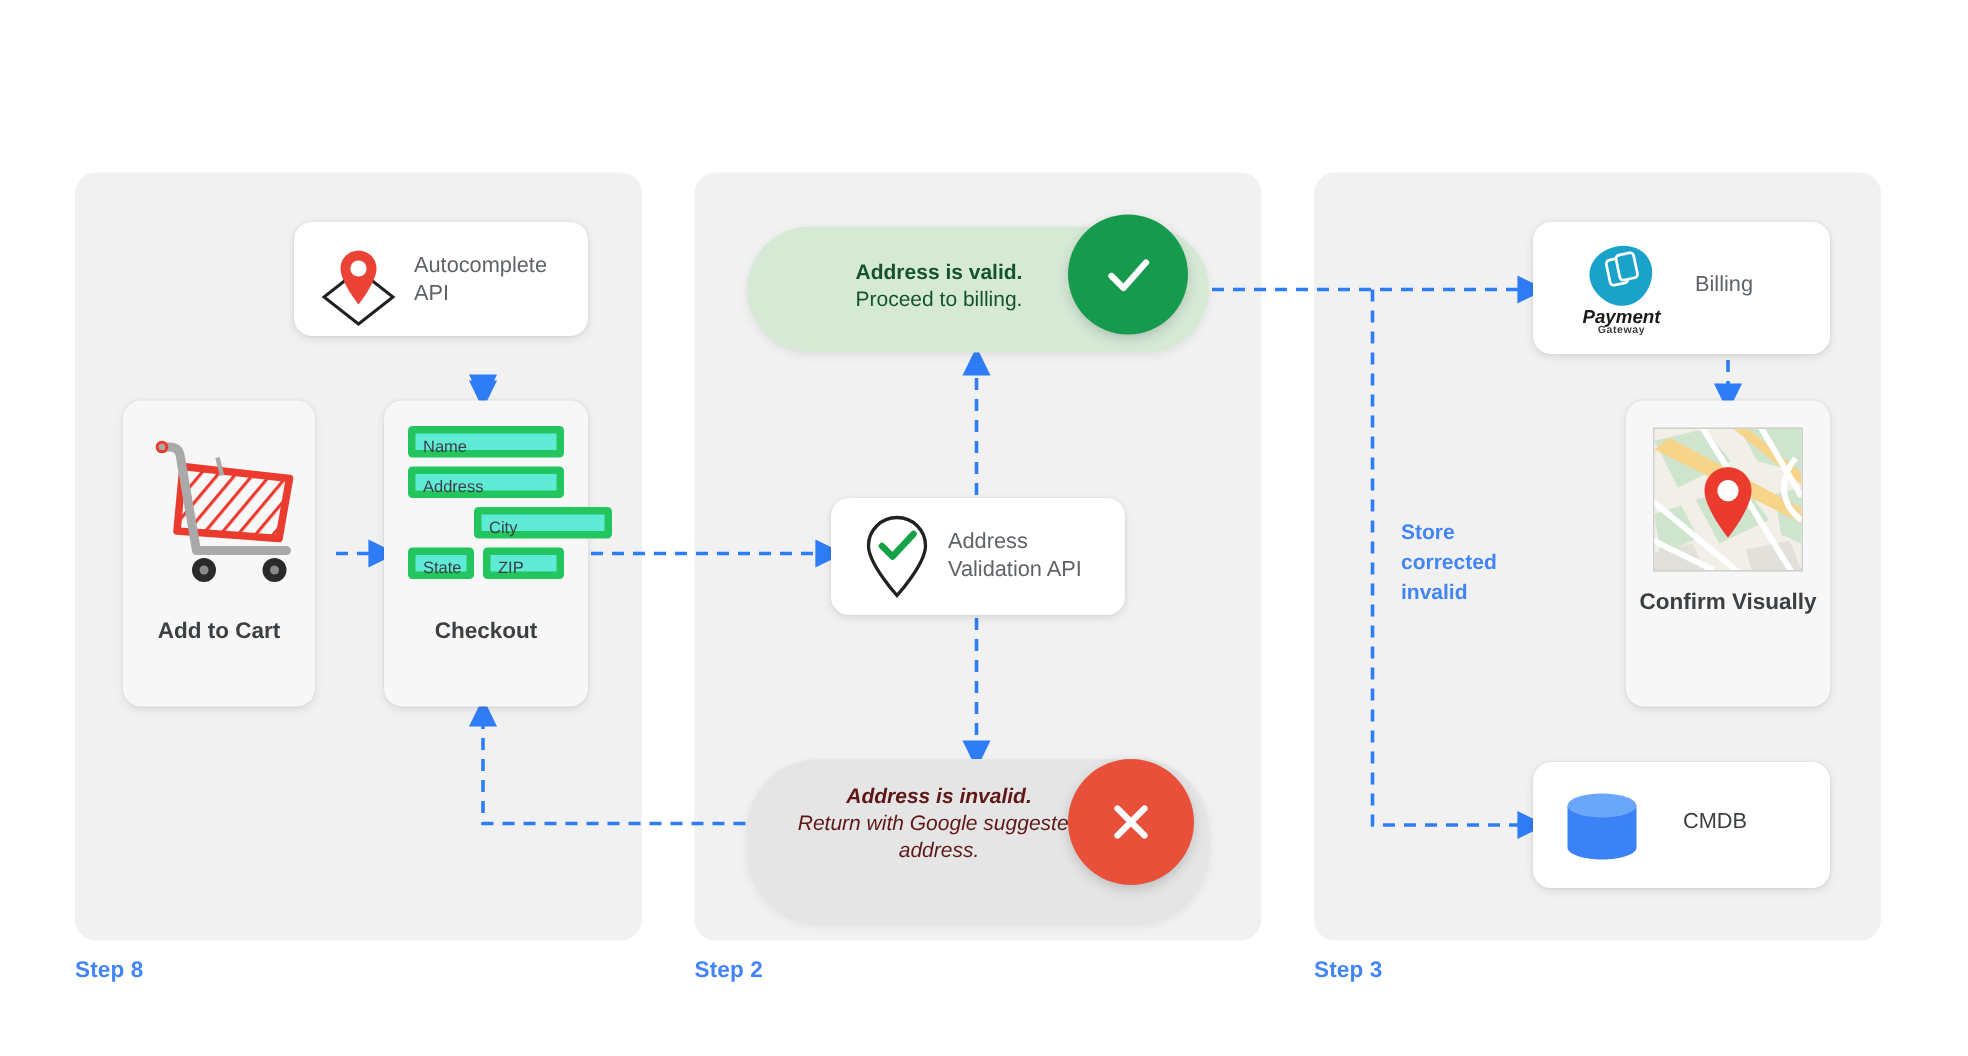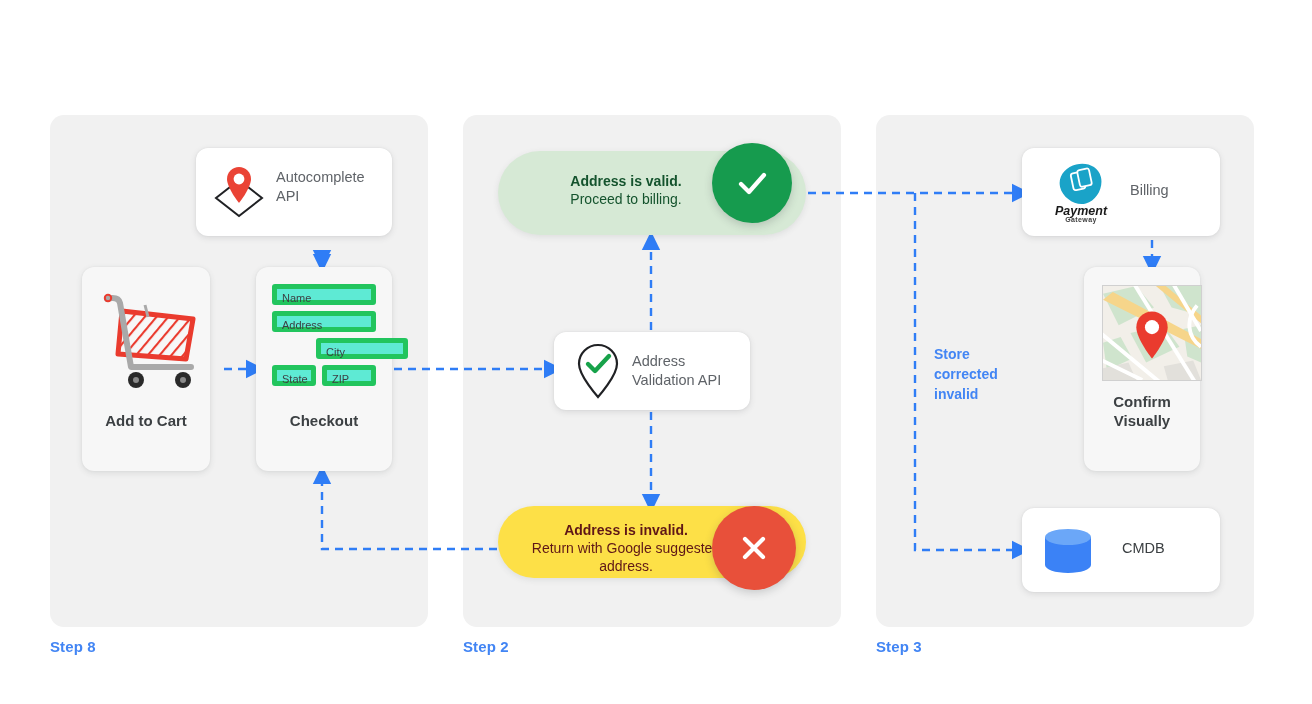--- a/index.html
+++ b/index.html
@@ -52,21 +52,21 @@
     box-shadow: 0 2px 6px rgba(60,64,67,0.12), 0 0 2px rgba(60,64,67,0.08);
   }
   .card-caption {
     position: absolute; left: 0; width: 100%;
     text-align: center;
     font-size: 15px; font-weight: 700; color: #3c4043;
     line-height: 1.25;
   }
 
   
-  #card-autocomplete { left: 196px; top: 148px; width: 196px; height: 88px; }
+  #card-autocomplete { left: 196px; top: 148px; width: 196px; height: 76px; }
   #autocomplete-icon { position: absolute; left: 14px; top: 16px; width: 58px; height: 56px; }
   #autocomplete-label {
     position: absolute; left: 80px; top: 20px; width: 110px;
     font-size: 14.5px; color: #5f6368; line-height: 1.33;
   }
 
   
   #card-cart { left: 82px; top: 267px; width: 128px; height: 204px; }
   #cart-icon { position: absolute; left: 16px; top: 20px; width: 108px; height: 104px; }
   #cart-caption { top: 145px; }
@@ -98,21 +98,21 @@
     font-size: 14.5px; color: #5f6368; line-height: 1.33;
   }
 
   
   .pill {
     position: absolute;
     border-radius: 48px;
     box-shadow: 0 2px 6px rgba(60,64,67,0.10);
   }
   #pill-valid   { left: 498px; top: 151px; width: 308px; height: 84px; background: #d6e9d5; }
-  #pill-invalid { left: 498px; top: 506px; width: 308px; height: 72px; background: #fde047; }
+  #pill-invalid { left: 498px; top: 506px; width: 308px; height: 109px; background: #e5e5e5; font-style: italic; }
 
   .pill-text {
     position: absolute; left: 22px; width: 212px;
     text-align: center;
     line-height: 1.28;
   }
   #valid-text   { top: 22px; font-size: 14px; color: #14532d; }
   #invalid-text { top: 16px; font-size: 14px; color: #5f1717; }
   .pill-text .strong { font-weight: 700; display: block; text-align: center; }
   .pill-text .sub { display: block; }
@@ -128,21 +128,21 @@
 
   
   #card-billing { left: 1022px; top: 148px; width: 198px; height: 88px; }
   #payment-logo { position: absolute; left: 18px; top: 14px; width: 82px; height: 62px; }
   #billing-label {
     position: absolute; left: 108px; top: 34px;
     font-size: 14.5px; color: #5f6368;
   }
 
   
-  #card-confirm { left: 1084px; top: 267px; width: 116px; height: 204px; }
+  #card-confirm { left: 1084px; top: 267px; width: 136px; height: 204px; }
   #map-thumb {
     position: absolute; left: 18px; top: 18px; width: 100px; height: 96px;
     border: 1px solid #d0d0d0; overflow: hidden; background: #e9e5dc;
   }
   #confirm-caption { top: 126px; }
 
   
   #card-cmdb { left: 1022px; top: 508px; width: 198px; height: 84px; }
   #cmdb-icon { position: absolute; left: 20px; top: 18px; width: 52px; height: 50px; }
   #cmdb-label {

